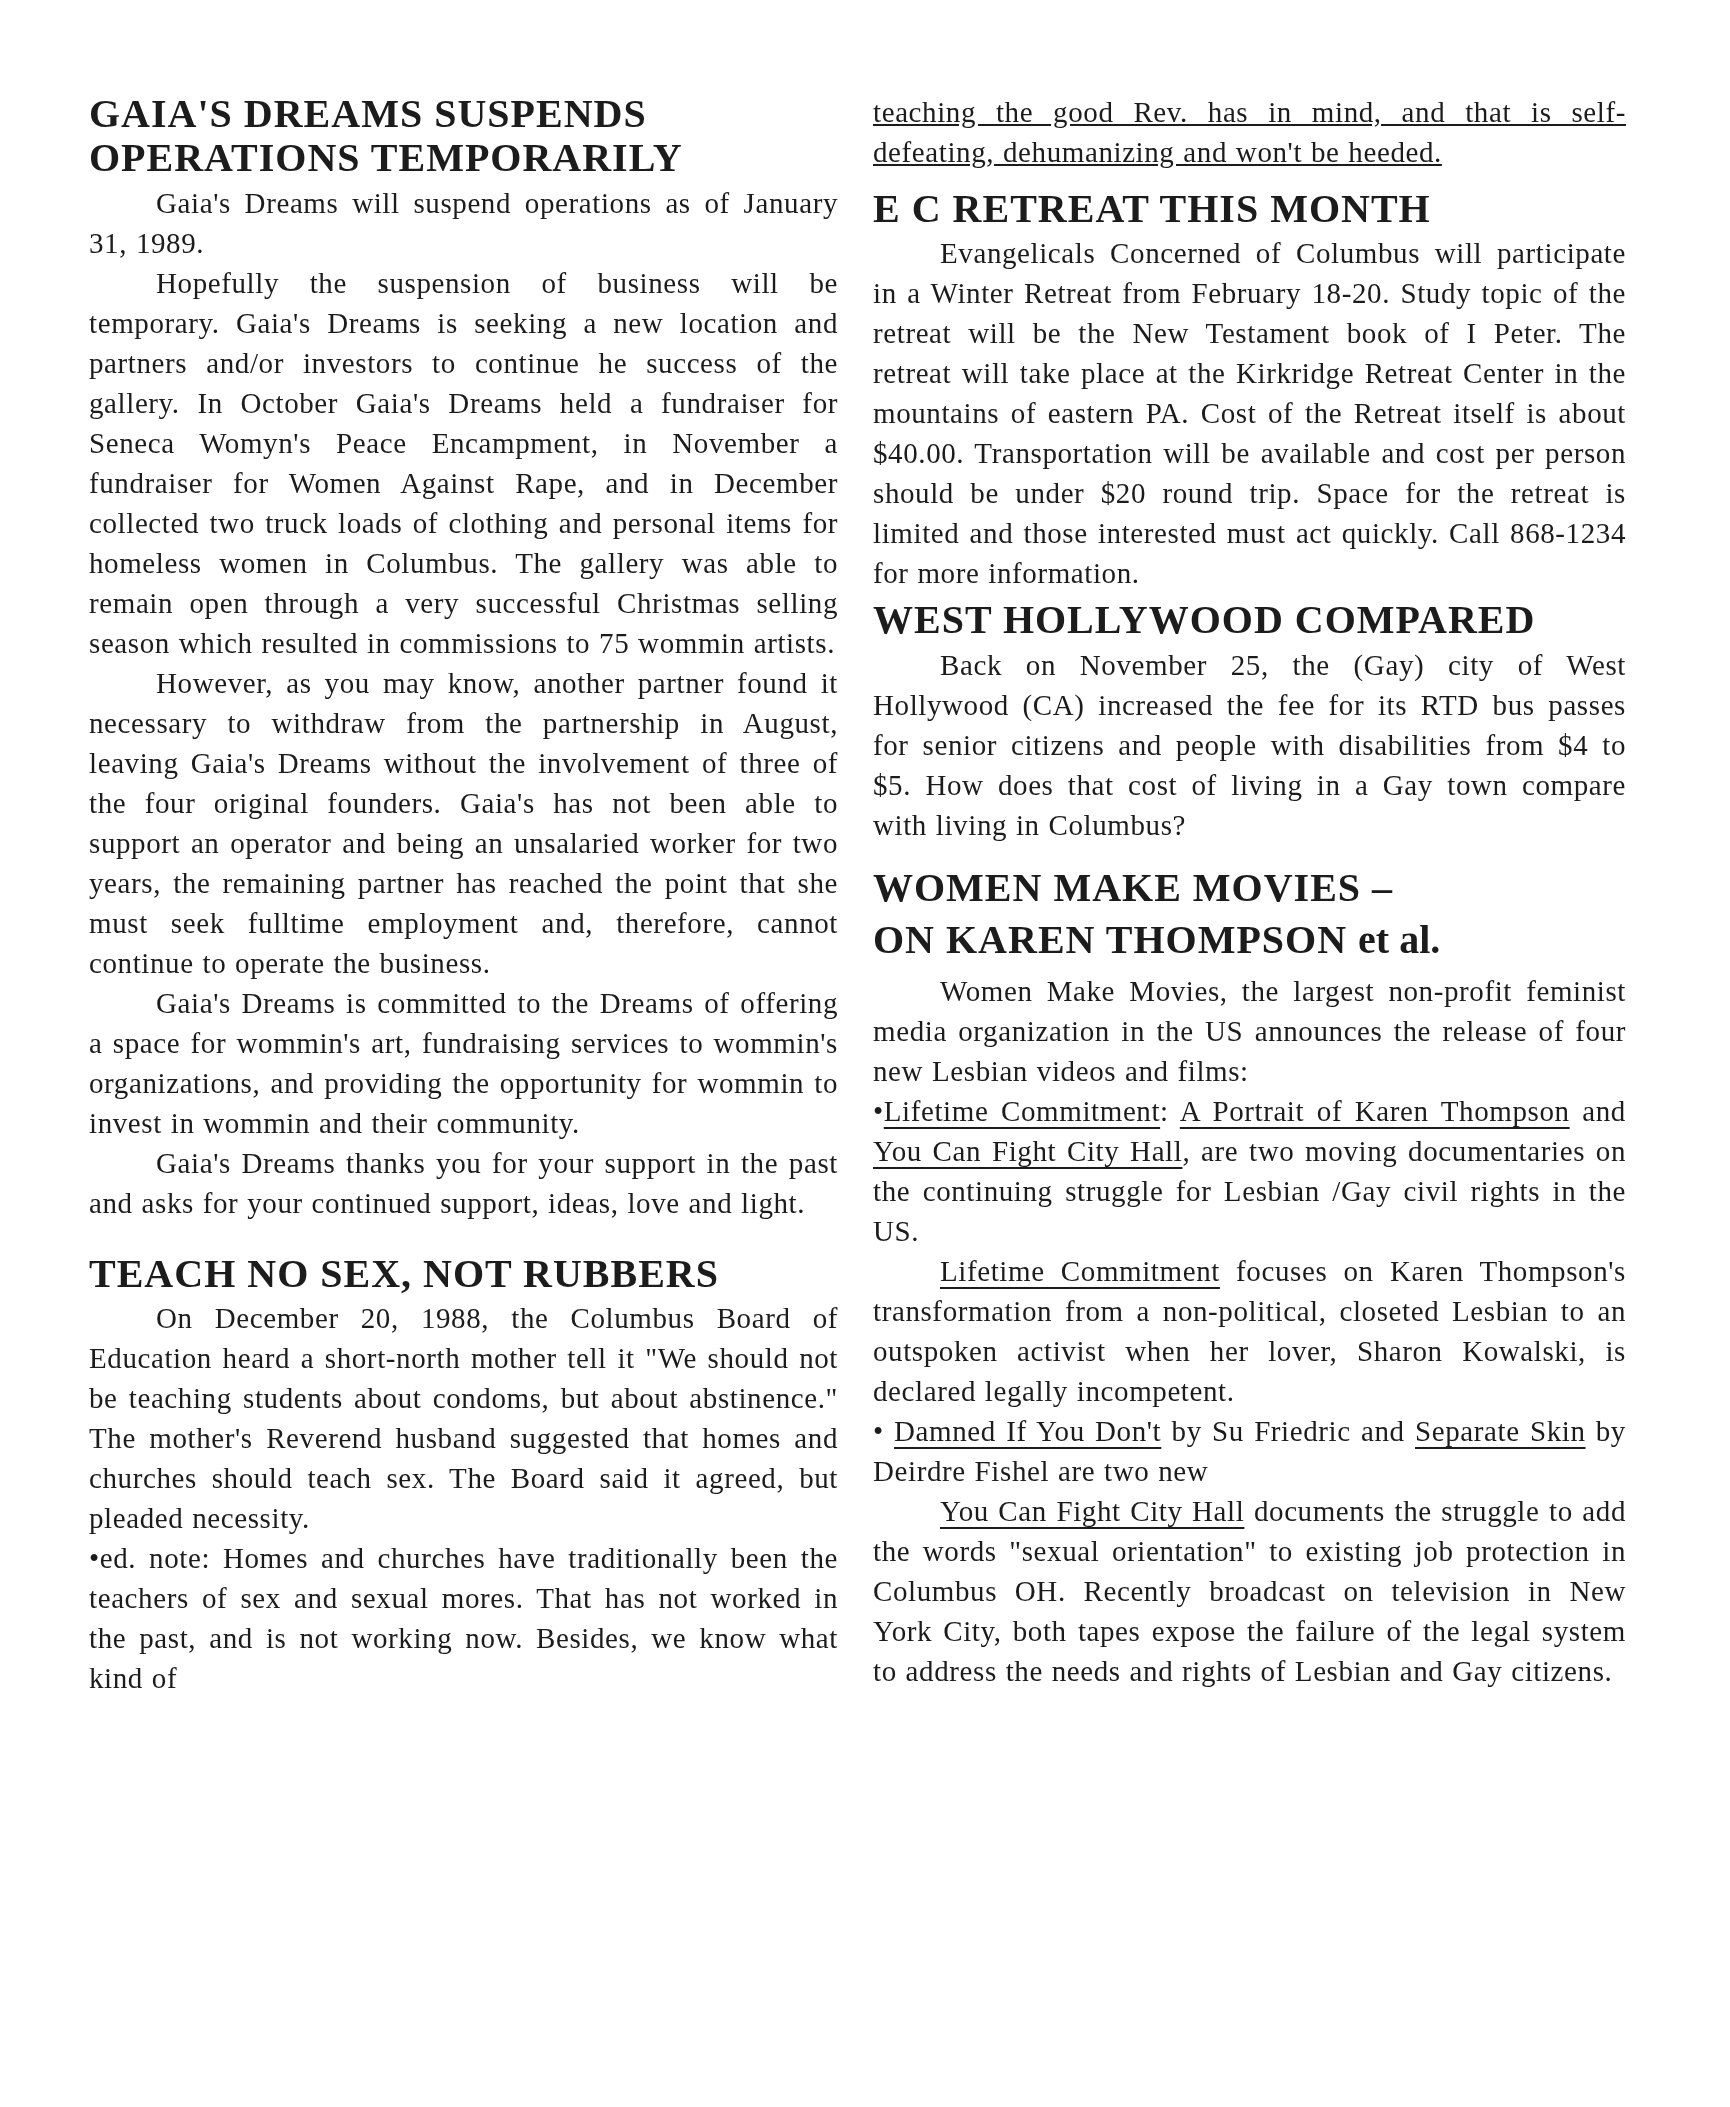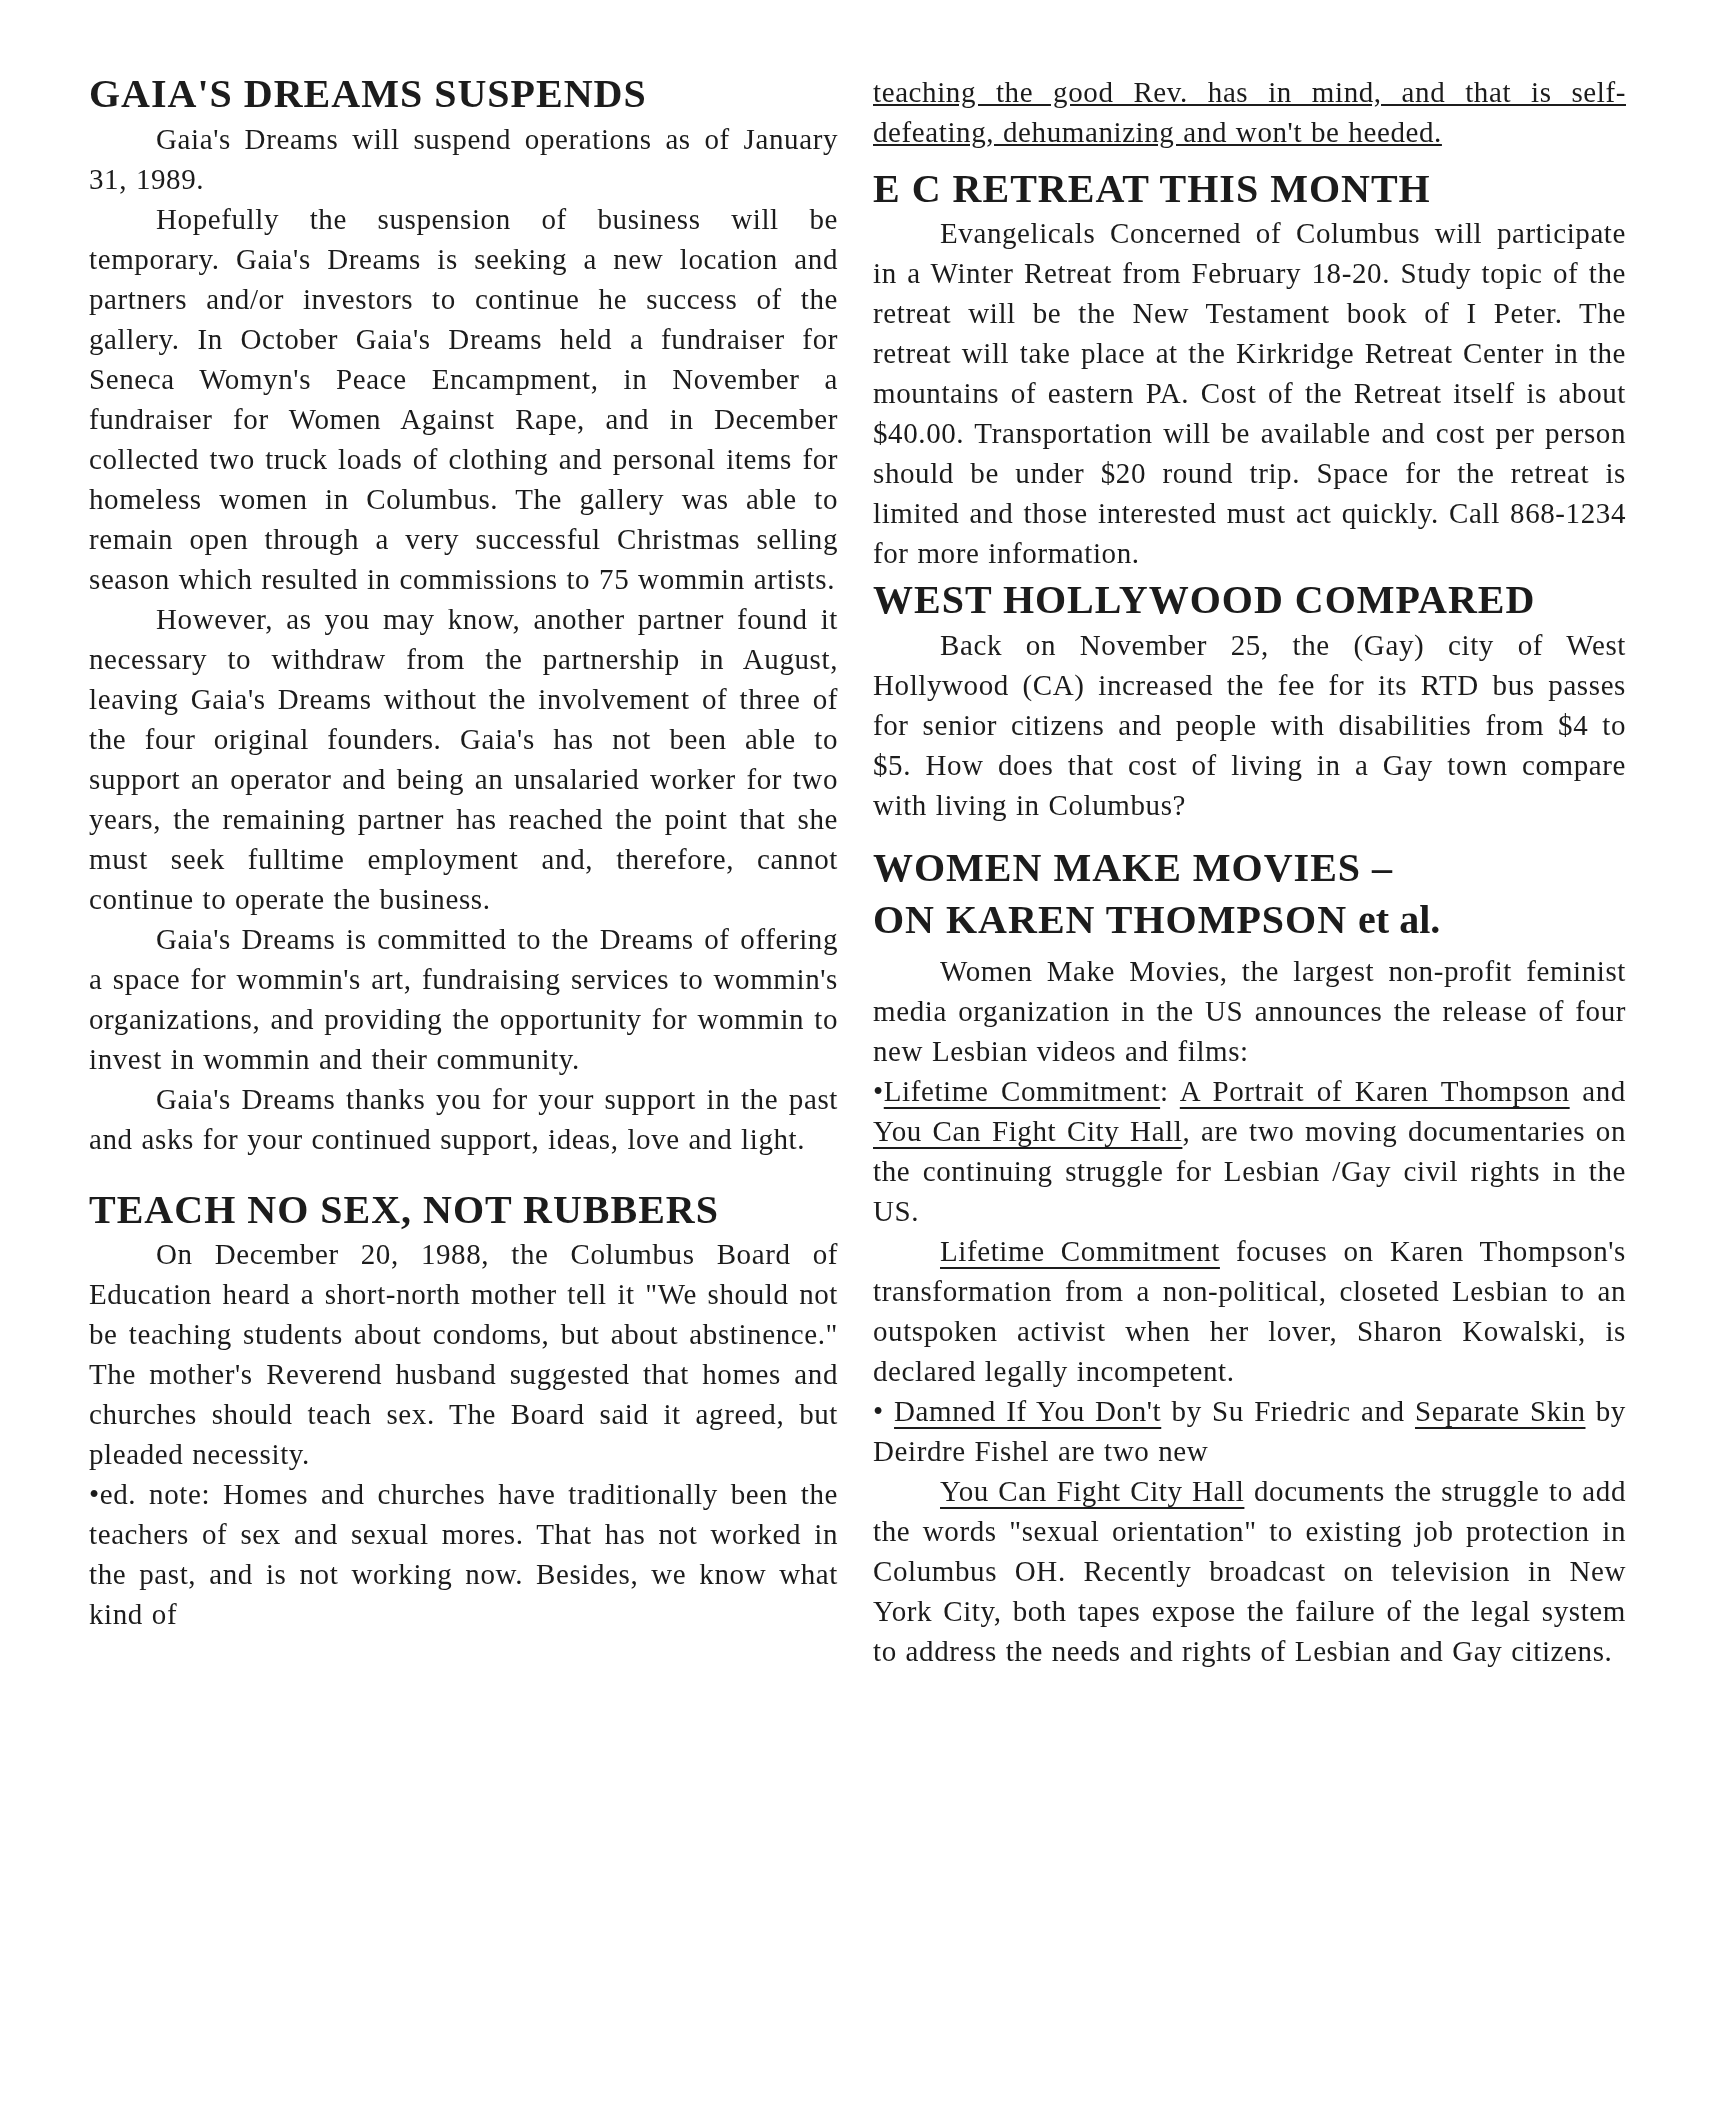--- a/index.html
+++ b/index.html
@@ -10,21 +10,21 @@
   body {
     width: 1730px;
     height: 2108px;
     position: relative;
     overflow: hidden;
     color: #1c1c1c;
     font-family: "Liberation Serif", "DejaVu Serif", serif;
   }
   .column {
     position: absolute;
-    top: 72px;
+    top: 92px;
   }
   #col-left {
     left: 89px;
     width: 749px;
   }
   #col-right {
     left: 873px;
     width: 753px;
   }
   .headline {
@@ -74,20 +74,21 @@
   .cont-first { margin-top: 0; text-decoration: underline; }
 </style>
 </head>
 <body>
 
 <div class="column" id="col-left">
 
   <section class="article">
     <h1 class="headline" id="h-gaia">
       <span>GAIA'S DREAMS SUSPENDS</span><br>
+      <span>OPERATIONS TEMPORARILY</span>
     </h1>
     <p class="para indent">Gaia's Dreams will suspend operations as of January 31, 1989.</p>
     <p class="para indent">Hopefully the suspension of business will be temporary. Gaia's Dreams is seeking a new location and partners and/or investors to con­tinue he success of the gallery. In October Gaia's Dreams held a fundraiser for Seneca Womyn's Peace Encampment, in November a fundraiser for Women Against Rape, and in December collected two truck loads of clothing and personal items for homeless women in Columbus. The gallery was able to remain open through a very successful Christmas selling season which resulted in commissions to 75 wommin artists.</p>
     <p class="para indent">However, as you may know, another partner found it necessary to withdraw from the partner­ship in August, leaving Gaia's Dreams without the involvement of three of the four original founders. Gaia's has not been able to support an operator and being an unsalaried worker for two years, the remaining partner has reached the point that she must seek fulltime employment and, therefore, cannot continue to operate the business.</p>
     <p class="para indent">Gaia's Dreams is committed to the Dreams of offering a space for wommin's art, fundrais­ing services to wommin's organizations, and providing the opportunity for wommin to invest in wommin and their community.</p>
     <p class="para indent">Gaia's Dreams thanks you for your support in the past and asks for your continued sup­port, ideas, love and light.</p>
   </section>
 
   <section class="article">
     <h2 class="headline" id="h-teach">TEACH NO SEX, NOT RUBBERS</h2>

